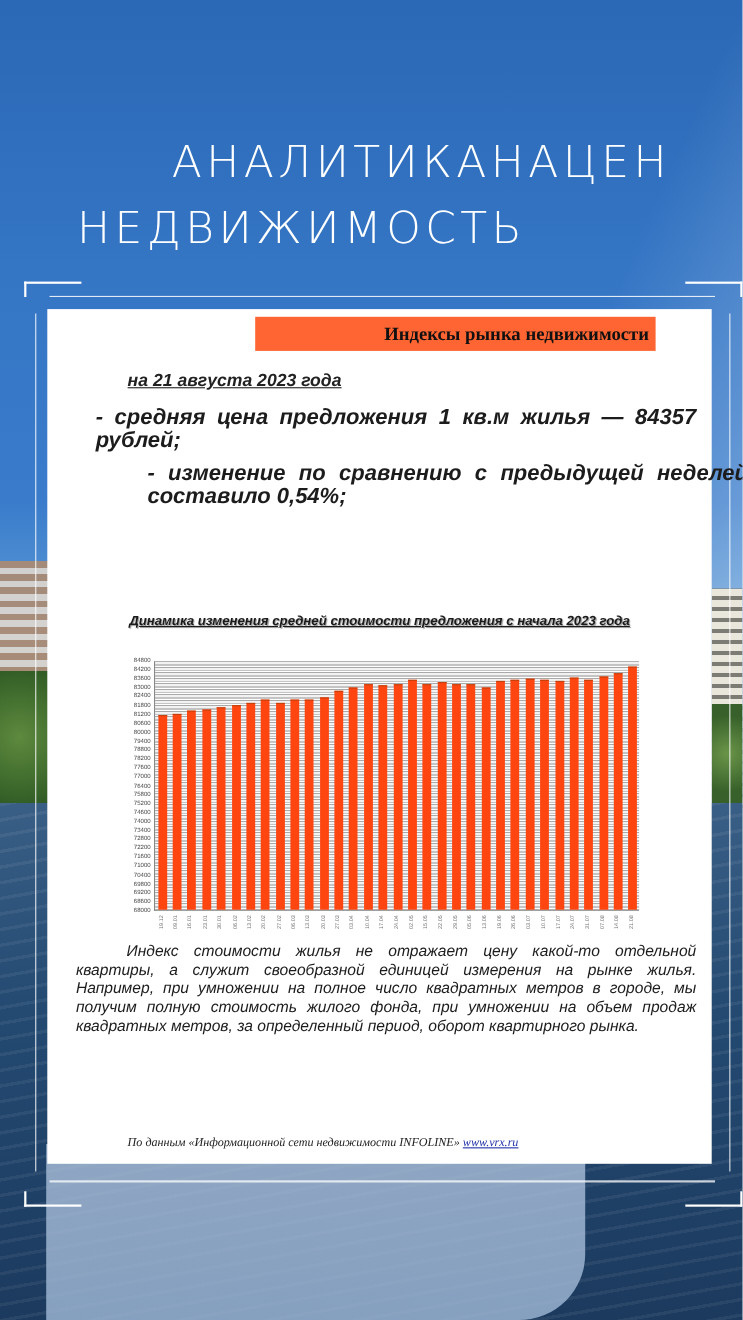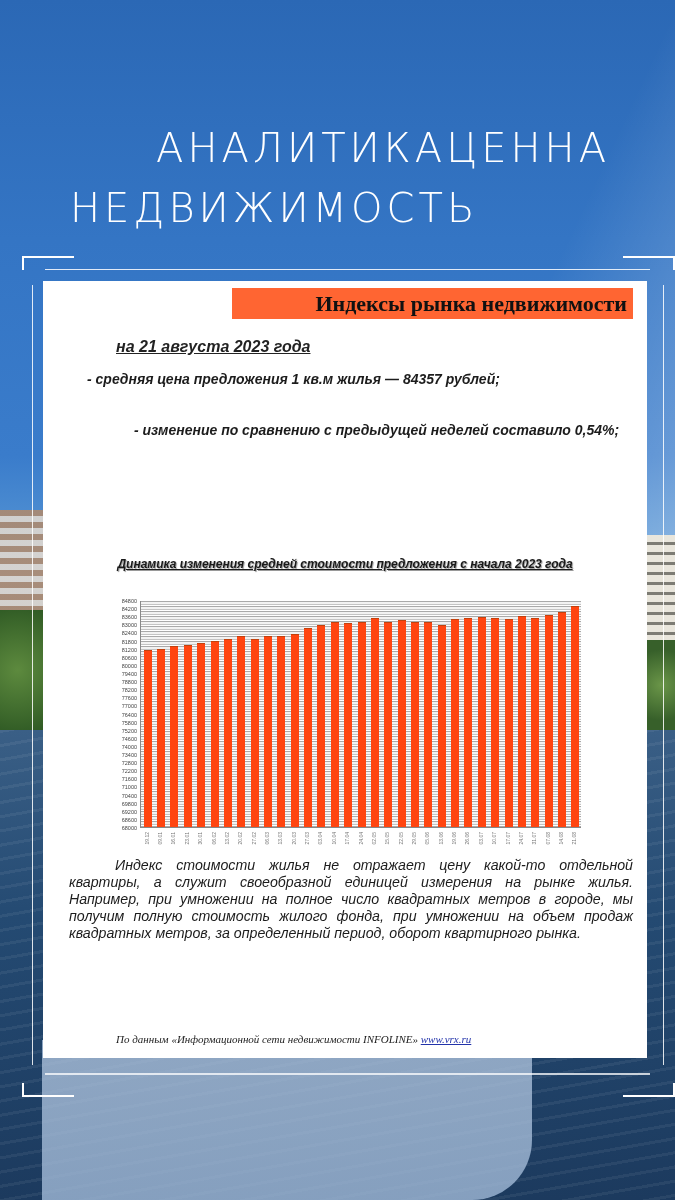--- a/index.html
+++ b/index.html
@@ -53,33 +53,33 @@
   .frame-line-top { position:absolute; left:45px; top:269px; width:605px; height:1px; background:rgba(255,255,255,0.85); }
   .frame-line-bot { position:absolute; left:45px; top:1073px; width:605px; height:2px; background:rgba(255,255,255,0.75); }
   .frame-vl { position:absolute; left:32px; top:285px; width:1px; height:780px; background:rgba(255,255,255,0.85); }
   .frame-vr { position:absolute; left:663px; top:285px; width:1px; height:780px; background:rgba(255,255,255,0.85); }
 
   .doc {
     position:absolute; left:43px; top:281px; width:604px; height:777px;
     background:#ffffff;
   }
   .doc-header {
-    position:absolute; left:189px; top:7px; width:401px; height:31px;
+    position:absolute; left:189px; top:7px; width:364px; height:31px;
     background:#ff6532;
     color:#111; font-family:"Liberation Serif", serif; font-weight:bold;
-    font-size:22px; line-height:31px; text-align:right; padding-right:6px;
+    font-size:17px; line-height:31px; text-align:right; padding-right:6px;
   }
   .doc-date {
     position:absolute; left:73px; top:57px;
     font-size:16px; font-weight:bold; font-style:italic; text-decoration:underline;
     color:#222;
   }
   .doc-bullet {
     position:absolute; left:44px; width:546px;
-    font-size:14px; font-weight:bold; font-style:italic; color:#1c1c1c;
+    font-size:20px; font-weight:bold; font-style:italic; color:#1c1c1c;
     line-height:21px; text-align:justify; text-align-last:left;
   }
   .b1 { top:88px; }
   .b2 { top:139px;margin-left:47px; }
   .b3 { top:193px; }
   .chart-title {
     position:absolute; left:60px; top:272px; width:484px;
     text-align:center; font-size:12px; font-weight:bold; font-style:italic;
     text-decoration:underline; color:#1a1a1a; line-height:22px;
     text-shadow:1px 1px 1px #9a9a9a;
@@ -132,22 +132,22 @@
 <div class="bg-buildings-left"></div>
 <div class="bg-trees-left"></div>
 <div class="bg-buildings-right"></div>
 <div class="bg-trees-right"></div>
 <div class="bg-water"></div>
 <div class="bg-sheet"></div>
 
 <div class="headline">
   <div class="row1">
     <span>АНАЛИТИКА</span>
+    <span>НА</span>
     <span>ЦЕН</span>
-    <span>НА</span>
   </div>
   <div>НЕДВИЖИМОСТЬ</div>
 </div>
 
 <div class="frame frame-tl"></div>
 <div class="frame frame-tr"></div>
 <div class="frame frame-bl"></div>
 <div class="frame frame-br"></div>
 <div class="frame-line-top"></div>
 <div class="frame-line-bot"></div>

